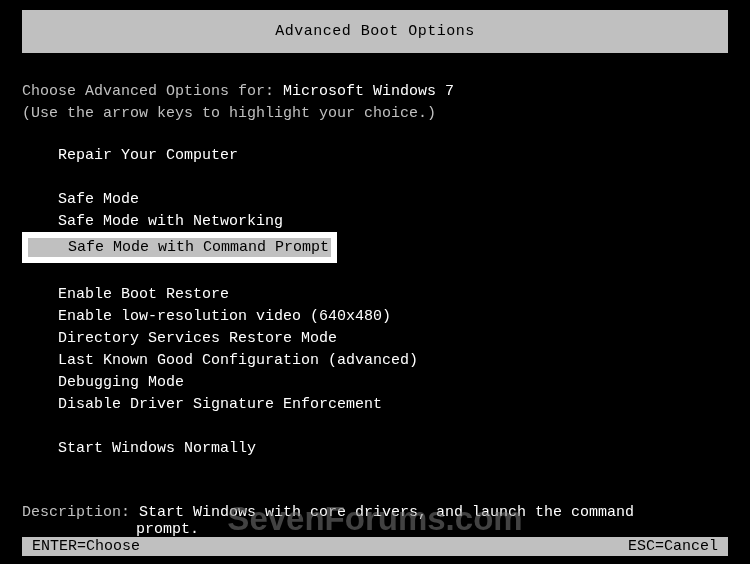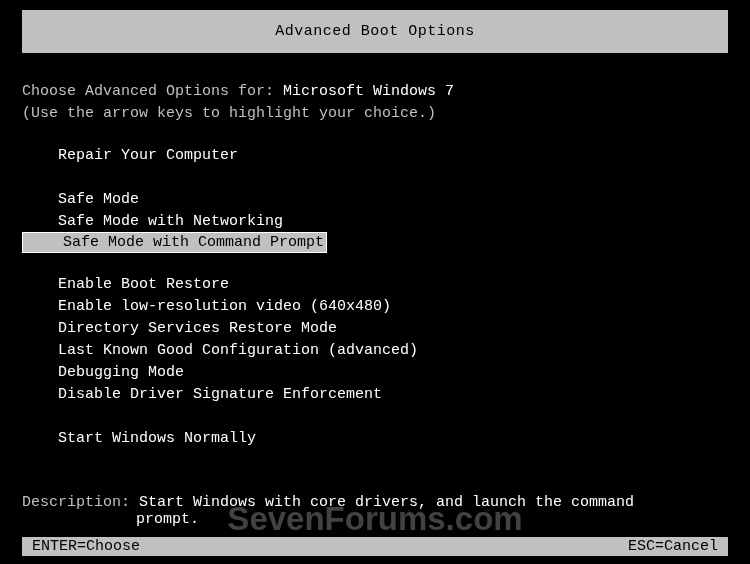--- a/index.html
+++ b/index.html
@@ -32,21 +32,21 @@
     .option-item {
       color: #fff;
       padding-left: 36px;
       line-height: 22px;
       cursor: default;
     }
     .option-item.selected-wrap {
       display: inline-block;
       background: #c0c0c0;
       color: #000;
-      border: 1px solid #ffffff;
+      border: 6px solid #ffffff;
       padding-left: 4px;
       padding-right: 2px;
       margin-left: 0;
       line-height: normal;
       padding-top: 1px;
       padding-bottom: 1px;
     }
     .selected-row {
       padding-left: 0;
       margin-top: -1px;

